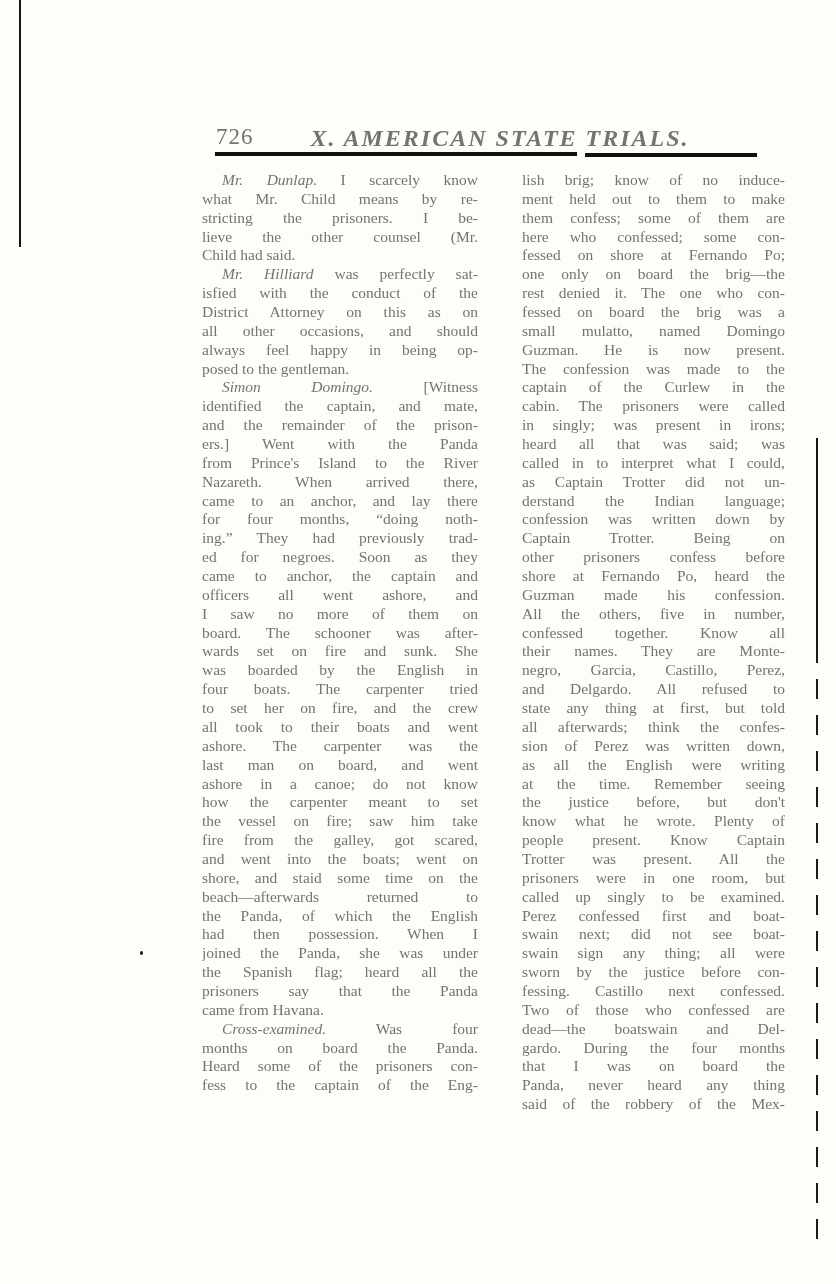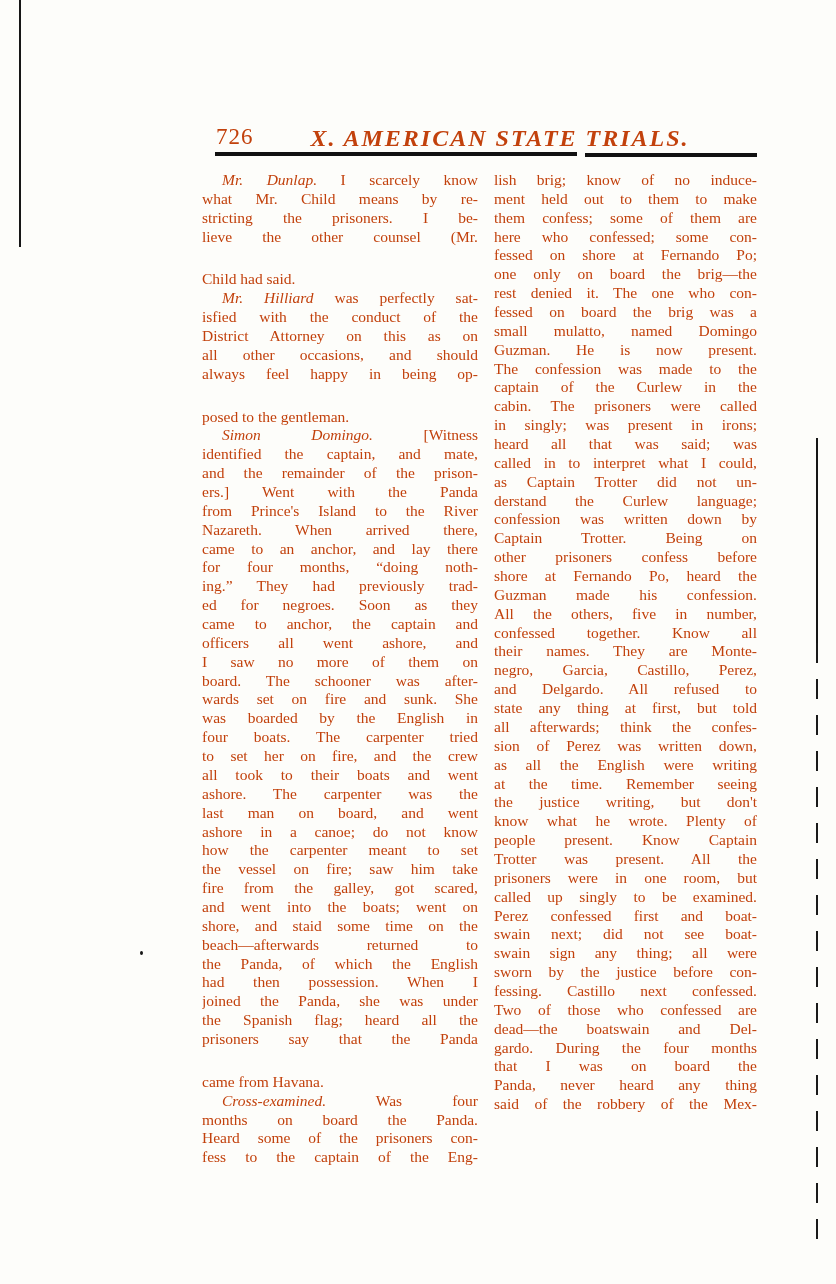--- a/index.html
+++ b/index.html
@@ -1,21 +1,21 @@
 <!DOCTYPE html>
 <html><head>
 <meta charset="utf-8">
 <style>
   html,body{margin:0;padding:0;background:#e9e9e6;}
   #page{
     position:relative;
     width:836px;height:1284px;
     background:#fdfdfa;
     font-family:"Liberation Serif", serif;
-    color:#c2410c;
+    color:#737373;
     overflow:hidden;
   }
   
   #page-number{
     position:absolute;left:216px;top:124px;
     font-size:23px;letter-spacing:1px;
   }
   #running-title{
     position:absolute;left:270px;top:125px;width:460px;
     text-align:center;
@@ -27,29 +27,29 @@
     position:absolute;height:3.5px;background:#111;
   }
   #rule-1{left:215px;top:152px;width:362px;}
   #rule-2{left:585px;top:153px;width:172px;}
   
   .column{
     position:absolute;top:171px;
     font-size:15.5px;
   }
   #col-left{left:202px;width:276px;}
-  #col-right{left:494px;width:263px;}
+  #col-right{left:522px;width:263px;}
   .line{
     height:18.86px;line-height:18.86px;
     text-align:justify;
     text-align-last:justify;
     overflow:hidden;
     white-space:nowrap;
   }
-  .line.pend{text-align-last:left;margin-top:24px;}
+  .line.pend{text-align-last:left;}
   .line.indent{text-indent:20px;}
   .line i{}
   
   .artifact{position:absolute;background:#161616;}
   #artifact-left-line{left:19px;top:0;width:2px;height:247px;}
   #artifact-right-solid{left:816px;top:438px;width:2px;height:205px;}
   #artifact-right-dashed{
     position:absolute;left:816px;top:643px;width:2px;height:600px;
     background:repeating-linear-gradient(
       to bottom, #1a1a1a 0px, #1a1a1a 20px,
@@ -134,37 +134,37 @@
       <div class="line">fessed on board the brig was a</div>
       <div class="line">small mulatto, named Domingo</div>
       <div class="line">Guzman.  He is now present.</div>
       <div class="line">The confession was made to the</div>
       <div class="line">captain of the Curlew in the</div>
       <div class="line">cabin.  The prisoners were called</div>
       <div class="line">in singly; was present in irons;</div>
       <div class="line">heard all that was said; was</div>
       <div class="line">called in to interpret what I could,</div>
       <div class="line">as Captain Trotter did not un-</div>
-      <div class="line">derstand the Curlew language;</div>
+      <div class="line">derstand the Indian language;</div>
       <div class="line">confession was written down by</div>
       <div class="line">Captain Trotter.  Being on</div>
       <div class="line">other prisoners confess before</div>
       <div class="line">shore at Fernando Po, heard the</div>
       <div class="line">Guzman made his confession.</div>
       <div class="line">All the others, five in number,</div>
       <div class="line">confessed together.  Know all</div>
       <div class="line">their names.  They are Monte-</div>
       <div class="line">negro, Garcia, Castillo, Perez,</div>
       <div class="line">and Delgardo.  All refused to</div>
       <div class="line">state any thing at first, but told</div>
       <div class="line">all afterwards; think the confes-</div>
       <div class="line">sion of Perez was written down,</div>
       <div class="line">as all the English were writing</div>
       <div class="line">at the time.  Remember seeing</div>
-      <div class="line">the justice writing, but don't</div>
+      <div class="line">the justice before, but don't</div>
       <div class="line">know what he wrote.  Plenty of</div>
       <div class="line">people present.  Know Captain</div>
       <div class="line">Trotter was present.  All the</div>
       <div class="line">prisoners were in one room, but</div>
       <div class="line">called up singly to be examined.</div>
       <div class="line">Perez confessed first and boat-</div>
       <div class="line">swain next; did not see boat-</div>
       <div class="line">swain sign any thing; all were</div>
       <div class="line">sworn by the justice before con-</div>
       <div class="line">fessing.  Castillo next confessed.</div>

